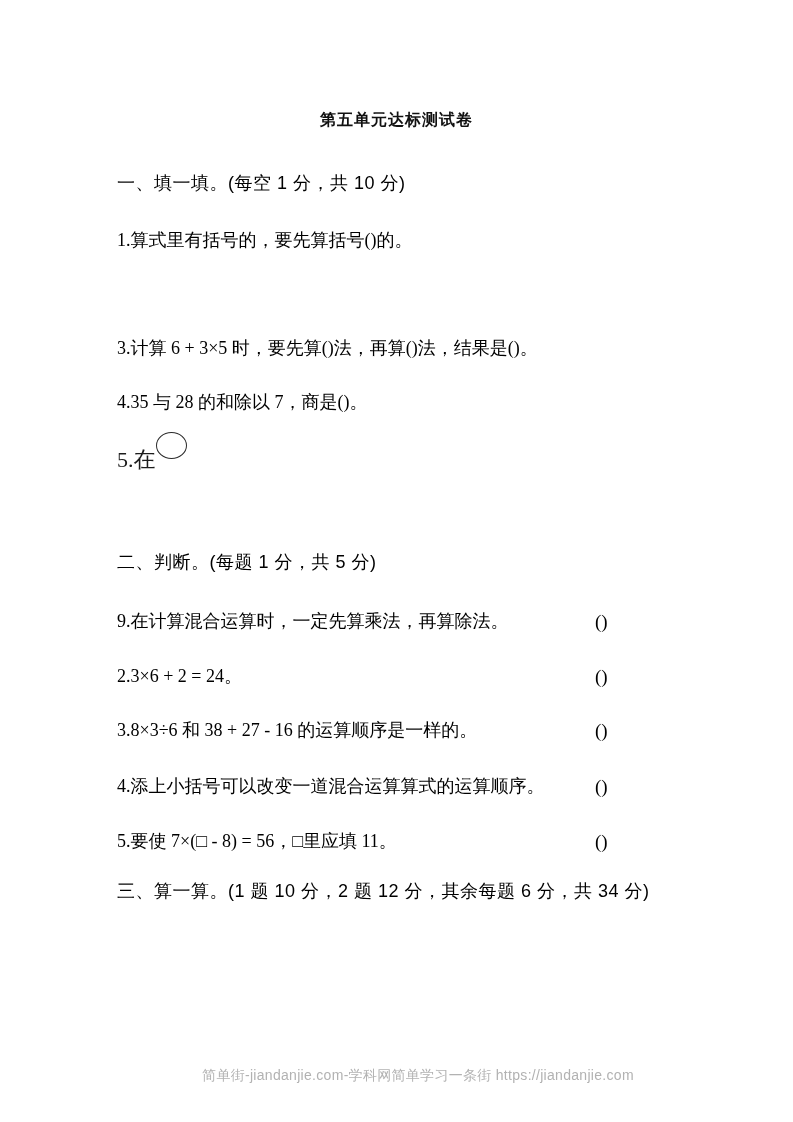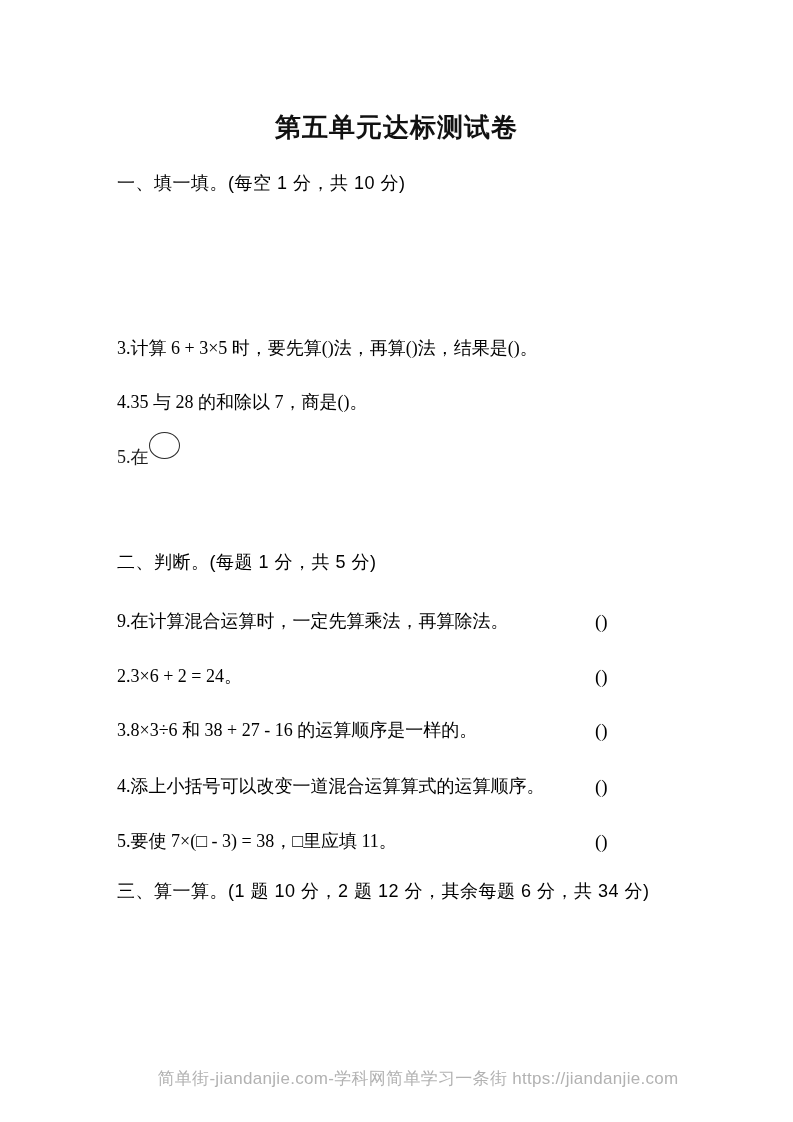--- a/index.html
+++ b/index.html
@@ -12,21 +12,21 @@
     overflow: hidden;
     font-family: "Liberation Serif", "DejaVu Serif", serif;
     color: #1c1c1c;
   }
   .title {
     position: absolute;
     top: 110px;
     left: 0;
     width: 100%;
     text-align: center;
-    font-size: 26px;
+    font-size: 16px;
     font-weight: bold;
     font-family: "Liberation Sans", "DejaVu Sans", sans-serif;
     letter-spacing: 1px;
     color: #111111;
   }
   .line {
     position: absolute;
     left: 117px;
     font-size: 18px;
     line-height: 1.25;
@@ -44,55 +44,56 @@
     top: 0;
     font-size: 19px;
   }
   .row {
     position: absolute;
     display: flex;
     align-items: flex-start;
     white-space: nowrap;
   }
   .row .rt {
-    font-size: 18px;
+    font-size: 22px;
     line-height: 1.25;
     margin-top: 14px;
   }
   .circle {
     display: inline-block;
     width: 31px;
     height: 27px;
     border: 1px solid #2b2b2b;
     border-radius: 50%;
     background: #ffffff;
     flex: 0 0 auto;
   }
   .footer {
     position: absolute;
     top: 1067px;
     left: 0;
     width: 100%;
     text-align: center;
-    font-size: 17px;
+    font-size: 14px;
     font-family: "Liberation Sans", "DejaVu Sans", sans-serif;
     color: #b2b2b2;
     letter-spacing: 0.3px;
     padding-left: 43px;
   }
 </style>
 </head>
 <body>
 
 <div class="page">
 
   <h1 class="title">第五单元达标测试卷</h1>
 
   <div class="line sec" style="top:172px">一、填一填。(每空 1 分，共 10 分)</div>
 
+  <div class="line" style="top:229px">1.算式里有括号的，要先算括号()的。</div>
   <div class="line" style="top:337px">3.计算 6 + 3×5 时，要先算()法，再算()法，结果是()。</div>
   <div class="line" style="top:391px">4.35 与 28 的和除以 7，商是()。</div>
 
   <div class="row" style="top:432px; left:117px">
     <span class="rt">5.在</span>
     <span class="circle"></span>
   </div>
 
 
   <div class="line sec" style="top:551px">二、判断。(每题 1 分，共 5 分)</div>
@@ -107,21 +108,21 @@
   </div>
   <div class="line judge" style="top:719px">
     <span>3.8×3÷6 和 38 + 27 - 16 的运算顺序是一样的。</span>
     <span class="mark">()</span>
   </div>
   <div class="line judge" style="top:775px">
     <span>4.添上小括号可以改变一道混合运算算式的运算顺序。</span>
     <span class="mark">()</span>
   </div>
   <div class="line judge" style="top:830px">
-    <span>5.要使 7×(□ - 3) = 38，□里应填 11。</span>
+    <span>5.要使 7×(□ - 8) = 56，□里应填 11。</span>
     <span class="mark">()</span>
   </div>
 
   <div class="line sec" style="top:880px">三、算一算。(1 题 10 分，2 题 12 分，其余每题 6 分，共 34 分)</div>
 
   <div class="footer">简单街-jiandanjie.com-学科网简单学习一条街 https://jiandanjie.com</div>
 
 </div>
 
 </body></html>

